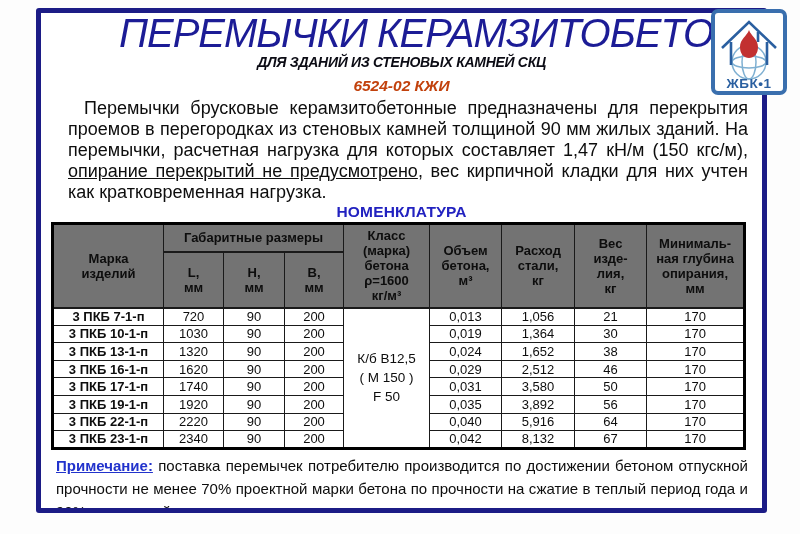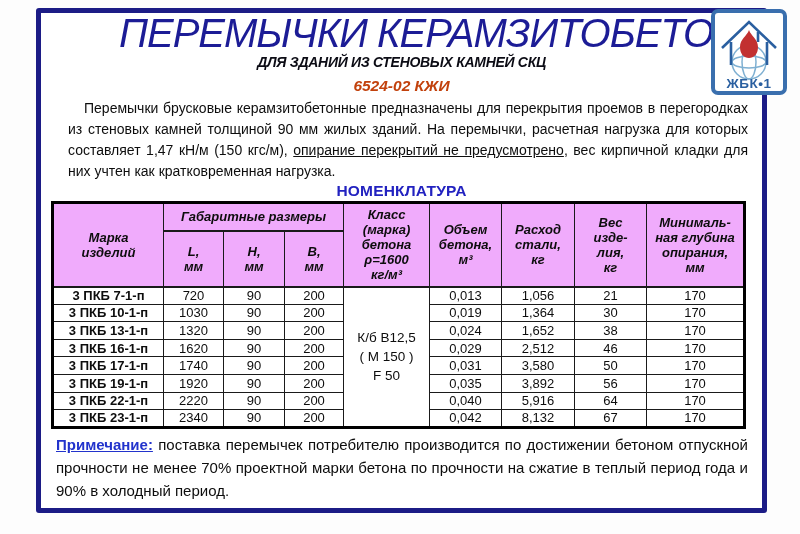--- a/index.html
+++ b/index.html
@@ -20,42 +20,41 @@
   .subtitle {
     margin-top:2px; text-align:center; font-size:14px; line-height:20px;
     font-weight:bold; font-style:italic; color:#0b0b14; letter-spacing:-0.3px;
   }
   .doccode {
     margin-top:6px; text-align:center; font-size:15.5px; line-height:16px;
     font-weight:bold; font-style:italic; color:#c2410c;
   }
 
   .intro {
-    margin:4px 14px 0 27px; font-size:14px; line-height:21px;
+    margin:4px 14px 0 27px; font-size:18px; line-height:21px;
     text-align:justify; text-indent:16px; color:#0d0d0d;
   }
   .intro .u { text-decoration:underline; }
 
   .nomen {
     margin-top:0; text-align:center; font-size:15.5px; line-height:17px;
     font-weight:bold; color:#2222c0; letter-spacing:0.2px;
   }
 
   table.spec {
     margin:2px 0 0 10px; border-collapse:collapse; table-layout:fixed;
     width:692px; border:3px solid #000;
   }
   table.spec th, table.spec td {
     border:1.6px solid #1a1a1a; text-align:center; vertical-align:middle;
     padding:0; color:#0d0d0d;
   }
   table.spec thead th {
-    background:#f0abfc; font-weight:bold; font-size:13px; line-height:15px;
+    background:#737373; font-weight:bold; font-size:13px; line-height:15px;
     white-space:pre-line;
-    font-style:italic;
   }
   table.spec thead tr.h1 { height:28px; }
   table.spec thead tr.h2 { height:56px; }
   table.spec thead th { border-bottom-width:2.5px; }
   table.spec tbody tr { height:17.6px; }
   table.spec tbody td { font-size:13px; }
   table.spec tbody td.mark { font-weight:bold; }
   table.spec td.classcell {
     white-space:pre-line; font-size:13.5px; line-height:19px; font-weight:normal;
   }

